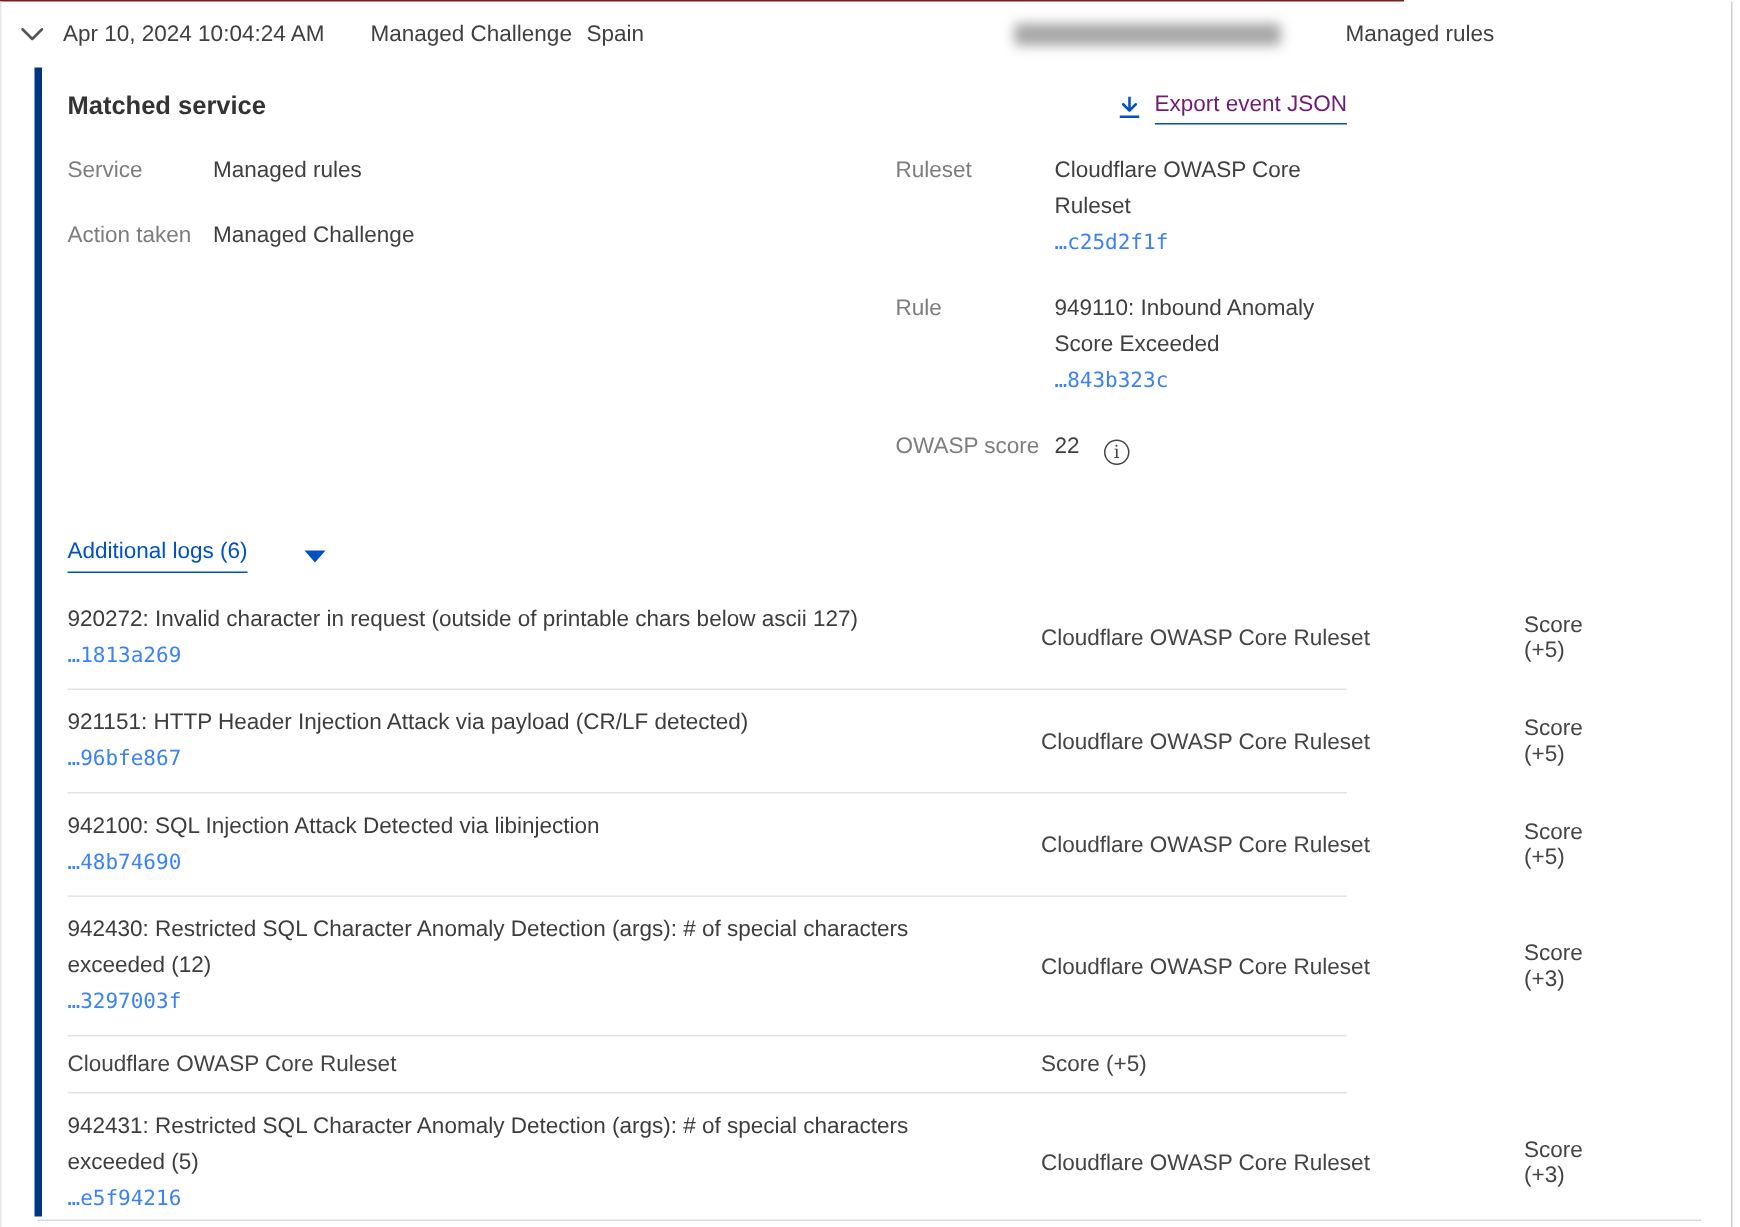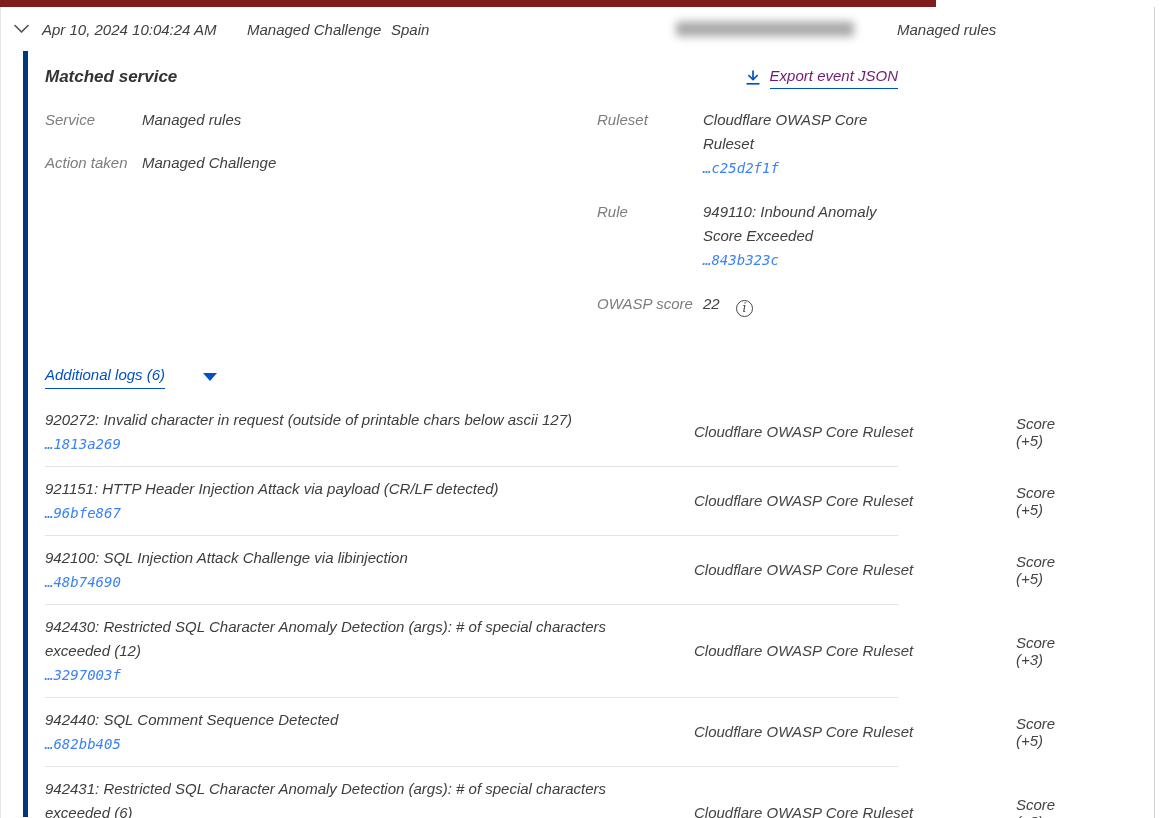--- a/index.html
+++ b/index.html
@@ -1,18 +1,18 @@
 <!DOCTYPE html>
 <html><head>
 <meta charset="utf-8">
 <style>
   * { margin:0; padding:0; box-sizing:border-box; }
   html,body { width:1160px; height:818px; background:#ffffff; overflow:hidden;
               font-family:"Liberation Sans", sans-serif; color:#404040; }
-  .frame { position:relative; width:936px; height:818px; border-top:7px solid #7f1d1d;font-style:italic; }
+  .frame { position:relative; width:936px; height:818px; border-top:1px solid #7f1d1d; }
   .vline-right { position:absolute; top:0; left:1154px; width:1px; height:818px; background:#cfcfcf; }
   .vline-left  { position:absolute; top:0; left:0; width:1px; height:818px; background:#e6e6e6; }
 
   
   .expander-row { position:relative; height:44px; cursor:pointer; font-size:15px; }
   .expander-row > * { position:absolute; top:50%; transform:translateY(-50%); }
   .chev { left:13px; width:17px; height:17px; display:flex; align-items:center; justify-content:center; }
   .ts      { left:42px;  white-space:nowrap; }
   .action  { left:247px; white-space:nowrap; }
   .country { left:391px; white-space:nowrap; }
@@ -145,48 +145,44 @@
         <div class="log-desc">
           <div>921151: HTTP Header Injection Attack via payload (CR/LF detected)</div>
           <span class="hash">…96bfe867</span>
         </div>
         <div class="log-ruleset">Cloudflare OWASP Core Ruleset</div>
         <div class="log-score">Score (+5)</div>
       </div>
 
       <div class="log-row">
         <div class="log-desc">
-          <div>942100: SQL Injection Attack Challenge via libinjection</div>
+          <div>942100: SQL Injection Attack Detected via libinjection</div>
           <span class="hash">…48b74690</span>
         </div>
         <div class="log-ruleset">Cloudflare OWASP Core Ruleset</div>
         <div class="log-score">Score (+5)</div>
       </div>
 
       <div class="log-row">
         <div class="log-desc">
           <div>942430: Restricted SQL Character Anomaly Detection (args): # of special characters exceeded (12)</div>
           <span class="hash">…3297003f</span>
         </div>
         <div class="log-ruleset">Cloudflare OWASP Core Ruleset</div>
         <div class="log-score">Score (+3)</div>
       </div>
 
       <div class="log-row">
-        <div class="log-desc">
-          <div>942440: SQL Comment Sequence Detected</div>
-          <span class="hash">…682bb405</span>
-        </div>
         <div class="log-ruleset">Cloudflare OWASP Core Ruleset</div>
         <div class="log-score">Score (+5)</div>
       </div>
 
       <div class="log-row">
         <div class="log-desc">
-          <div>942431: Restricted SQL Character Anomaly Detection (args): # of special characters exceeded (6)</div>
+          <div>942431: Restricted SQL Character Anomaly Detection (args): # of special characters exceeded (5)</div>
           <span class="hash">…e5f94216</span>
         </div>
         <div class="log-ruleset">Cloudflare OWASP Core Ruleset</div>
         <div class="log-score">Score (+3)</div>
       </div>
 
     </div>
   </div>
 
   <div class="final-line"></div>

